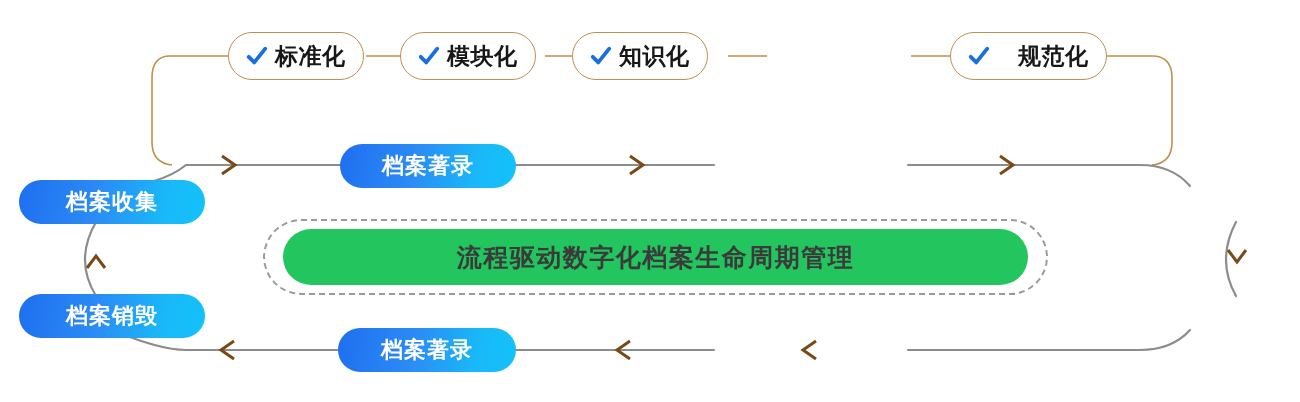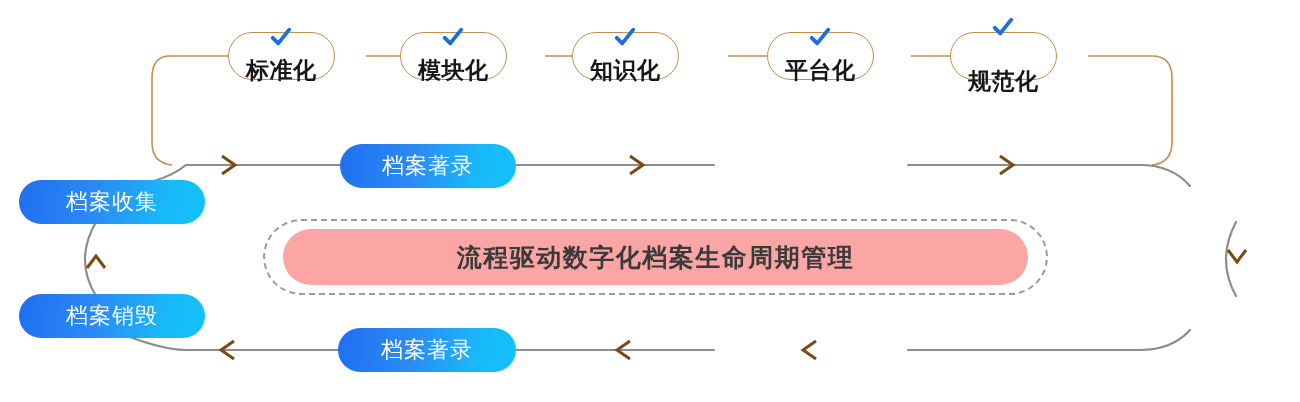--- a/index.html
+++ b/index.html
@@ -28,21 +28,20 @@
     display:flex;
     align-items:center;
     justify-content:center;
     gap:7px;
     padding:0 17px;
     background:#ffffff;
     border:1.6px solid #c08f4d;
     border-radius:26px;
     white-space:nowrap;
     z-index:5;
-    flex-direction:column;
   }
   .tag-pill .check{
     display:inline-block;
     width:22px;height:22px;
     flex:0 0 22px;
     line-height:0;
   }
   .tag-pill .tag-label{
     font-size:23px;
     font-weight:bold;
@@ -56,21 +55,21 @@
     height:44px;
     box-sizing:border-box;
     display:flex;
     align-items:center;
     justify-content:center;
     padding:8px 22px;
     border-radius:23px;
     background:linear-gradient(100deg,#1f6ff0 0%,#2b8bf5 42%,#19b9f8 78%,#12c2fb 100%);
     color:#ffffff;
     font-size:22px;
-    font-weight:400;
+    font-weight:700;
     white-space:nowrap;
     z-index:6;
     letter-spacing:1px;
   }
 
   
   #center-capsule{
     position:absolute;
     left:263px; top:219px;
     width:785px; height:76px;
@@ -79,21 +78,21 @@
     border-radius:40px;
     z-index:4;
     background:transparent;
   }
   #center-inner{
     position:absolute;
     left:283px; top:229px;
     width:745px; height:56px;
     box-sizing:border-box;
     border-radius:28px;
-    background:#fca5a5;
+    background:#22c55e;
     display:flex;
     align-items:center;
     justify-content:center;
     z-index:4;
   }
   #center-inner .center-text{
     font-size:25px;
     font-weight:bold;
     color:#3a3a3a;
     letter-spacing:1.5px;
@@ -170,28 +169,20 @@
 
   <div class="tag-pill" style="left:572px; top:32px;text-align:right;">
     <span class="check">
       <svg viewBox="0 0 24 24" width="22" height="22">
           <path d="M3 13 L9 19 L21 4" stroke="#1a6fe0" stroke-width="4.2" fill="none" stroke-linecap="round" stroke-linejoin="round"></path>
         </svg>
     </span>
     <span class="tag-label">知识化</span>
   </div>
 
-  <div class="tag-pill" style="left:767px; top:32px;">
-    <span class="check">
-      <svg viewBox="0 0 24 24" width="22" height="22">
-          <path d="M3 13 L9 19 L21 4" stroke="#1a6fe0" stroke-width="4.2" fill="none" stroke-linecap="round" stroke-linejoin="round"></path>
-        </svg>
-    </span>
-    <span class="tag-label">平台化</span>
-  </div>
 
   <div class="tag-pill" style="left:950px; top:32px;gap:28px;">
     <span class="check">
       <svg viewBox="0 0 24 24" width="22" height="22">
           <path d="M3 13 L9 19 L21 4" stroke="#1a6fe0" stroke-width="4.2" fill="none" stroke-linecap="round" stroke-linejoin="round"></path>
         </svg>
     </span>
     <span class="tag-label">规范化</span>
   </div>
 

